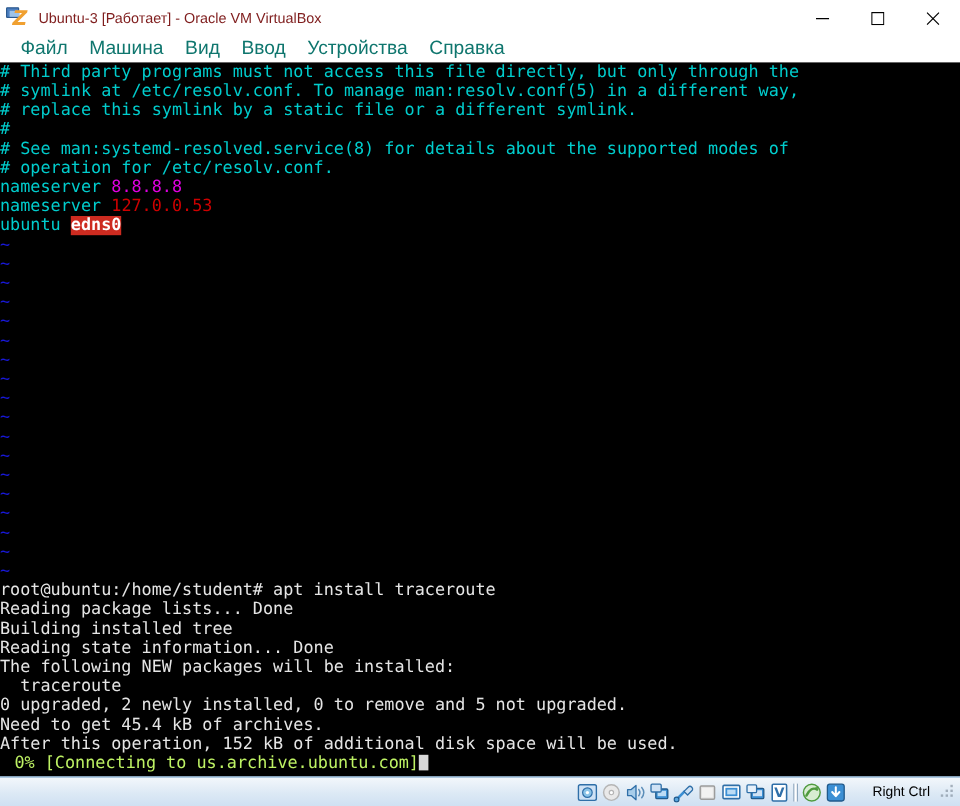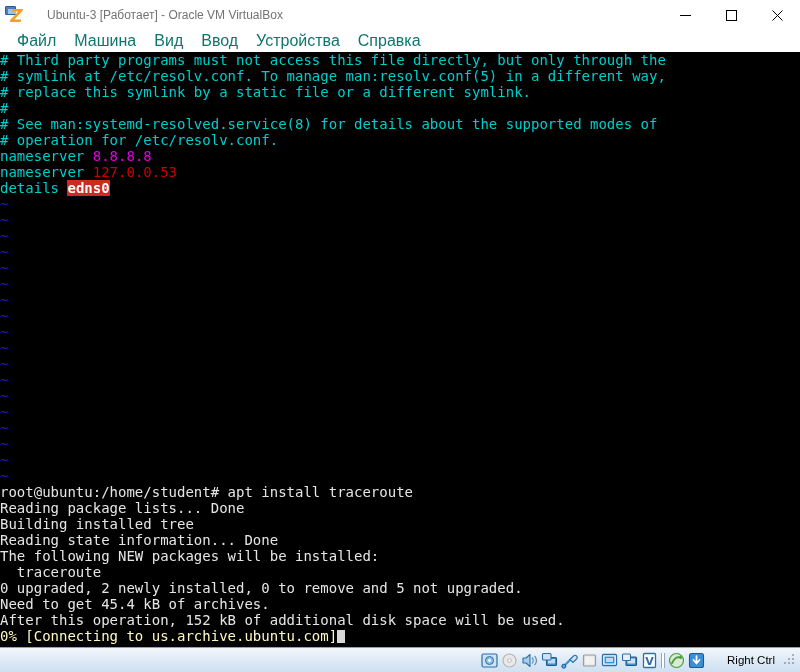--- a/index.html
+++ b/index.html
@@ -65,24 +65,23 @@
     font-family: "DejaVu Sans", sans-serif;
     font-size: 17px;
     font-weight: bold;
     font-style: italic;
     line-height: 15px;
     text-align: center;
     letter-spacing: -1px;
   }
   .title-text {
     font-size: 12px;
-    color: #737373;
+    color: #7f1d1d;
     font-family: "Liberation Sans", sans-serif;
     white-space: nowrap;
-    margin-left: 15px;
   }
   .win-controls {
     position: absolute;
     right: 0;
     top: 0;
     height: 30px;
     display: flex;
   }
   .wc {
     width: 46px;
@@ -128,21 +127,21 @@
     white-space: pre;
     font-family: "DejaVu Sans Mono", "Liberation Mono", monospace;
     font-size: 14px;
     letter-spacing: 0px;
   }
   .c-cyan   { color: #00cdcd; }
   .c-white  { color: #e5e5e5; }
   .c-blue   { color: #1818d8; }
   .c-magenta{ color: #e000e0; }
   .c-red    { color: #cd0000; }
-  .c-yellow { color: #fef9c3; }
+  .c-yellow { color: #bef264; padding-left: 12px; }
   .hl-red {
     background: #cd2b20;
     color: #ffffff;
     font-weight: bold;
   }
   .cursor-blk {
     display: inline-block;
     width: 8px;
     height: 13px;
     background: #d8d8d8;
@@ -249,21 +248,21 @@
     <div class="tline c-cyan"># symlink at /etc/resolv.conf. To manage man:resolv.conf(5) in a different way,</div>
     <div class="tline c-cyan"># replace this symlink by a static file or a different symlink.</div>
     <div class="tline c-cyan">#</div>
     <div class="tline c-cyan"># See man:systemd-resolved.service(8) for details about the supported modes of</div>
     <div class="tline c-cyan"># operation for /etc/resolv.conf.</div>
 
     <div class="tline"><span class="c-cyan">nameserver</span><span class="c-cyan"> </span><span class="c-magenta">8.8.8.8</span></div>
 
     <div class="tline"><span class="c-cyan">nameserver</span><span class="c-cyan"> </span><span class="c-red">127.0.0.53</span></div>
 
-    <div class="tline"><span class="c-cyan">details</span><span class="c-cyan"> </span><span class="hl-red">edns0</span></div>
+    <div class="tline"><span class="c-cyan">ubuntu</span><span class="c-cyan"> </span><span class="hl-red">edns0</span></div>
 
     <div id="tilde-block">
         <div class="tline c-blue">~</div>
         <div class="tline c-blue">~</div>
         <div class="tline c-blue">~</div>
         <div class="tline c-blue">~</div>
         <div class="tline c-blue">~</div>
         <div class="tline c-blue">~</div>
         <div class="tline c-blue">~</div>
         <div class="tline c-blue">~</div>

